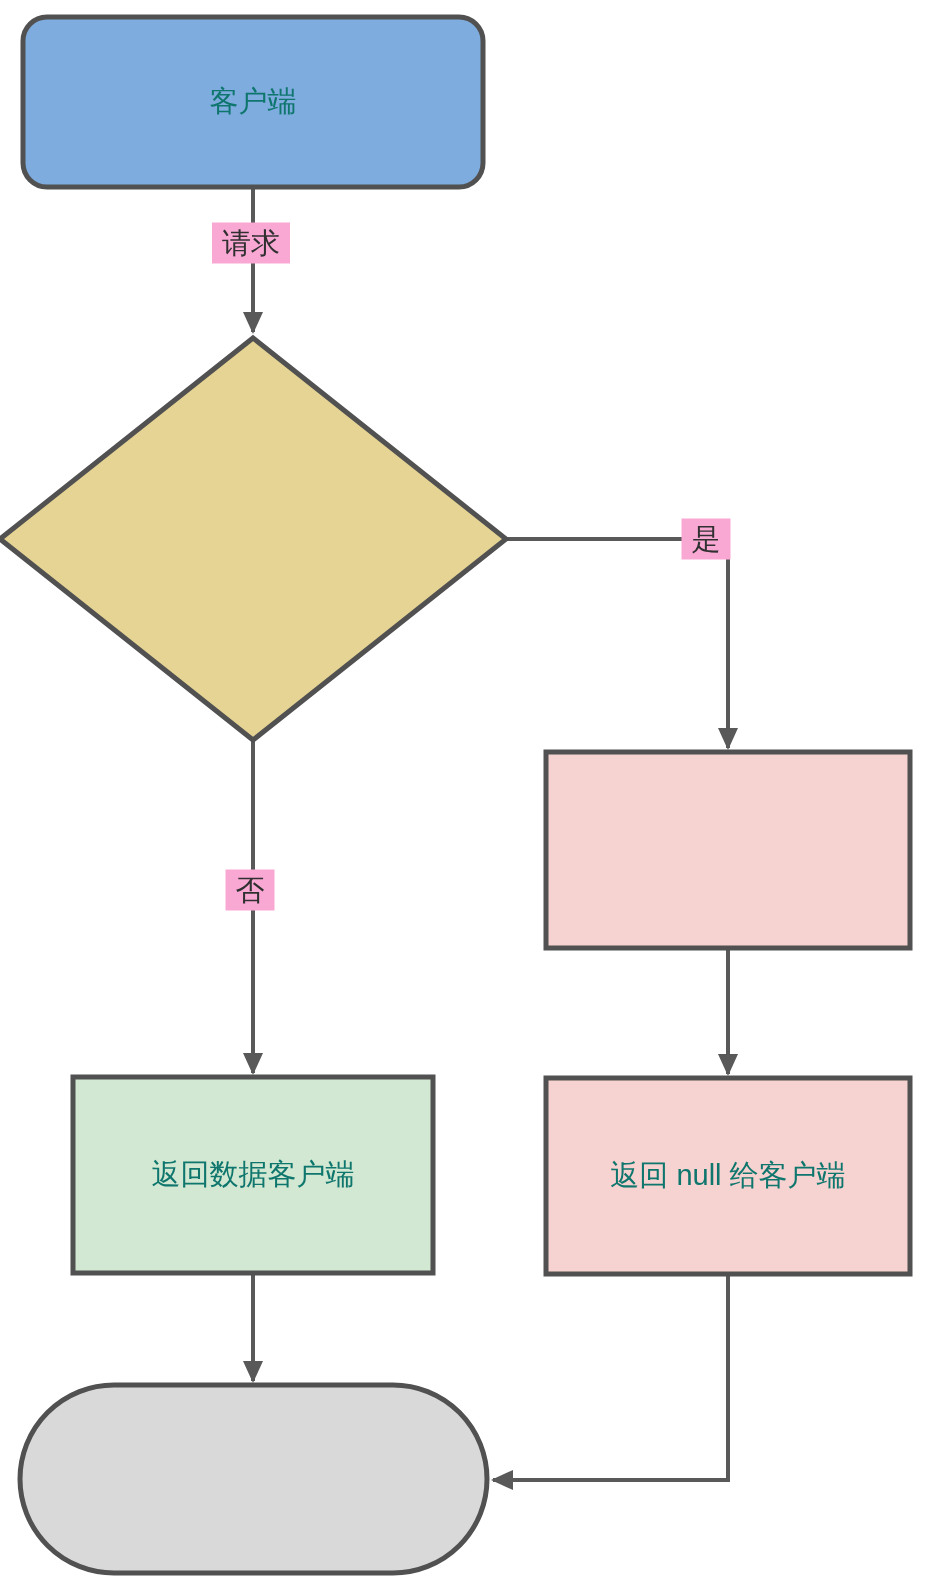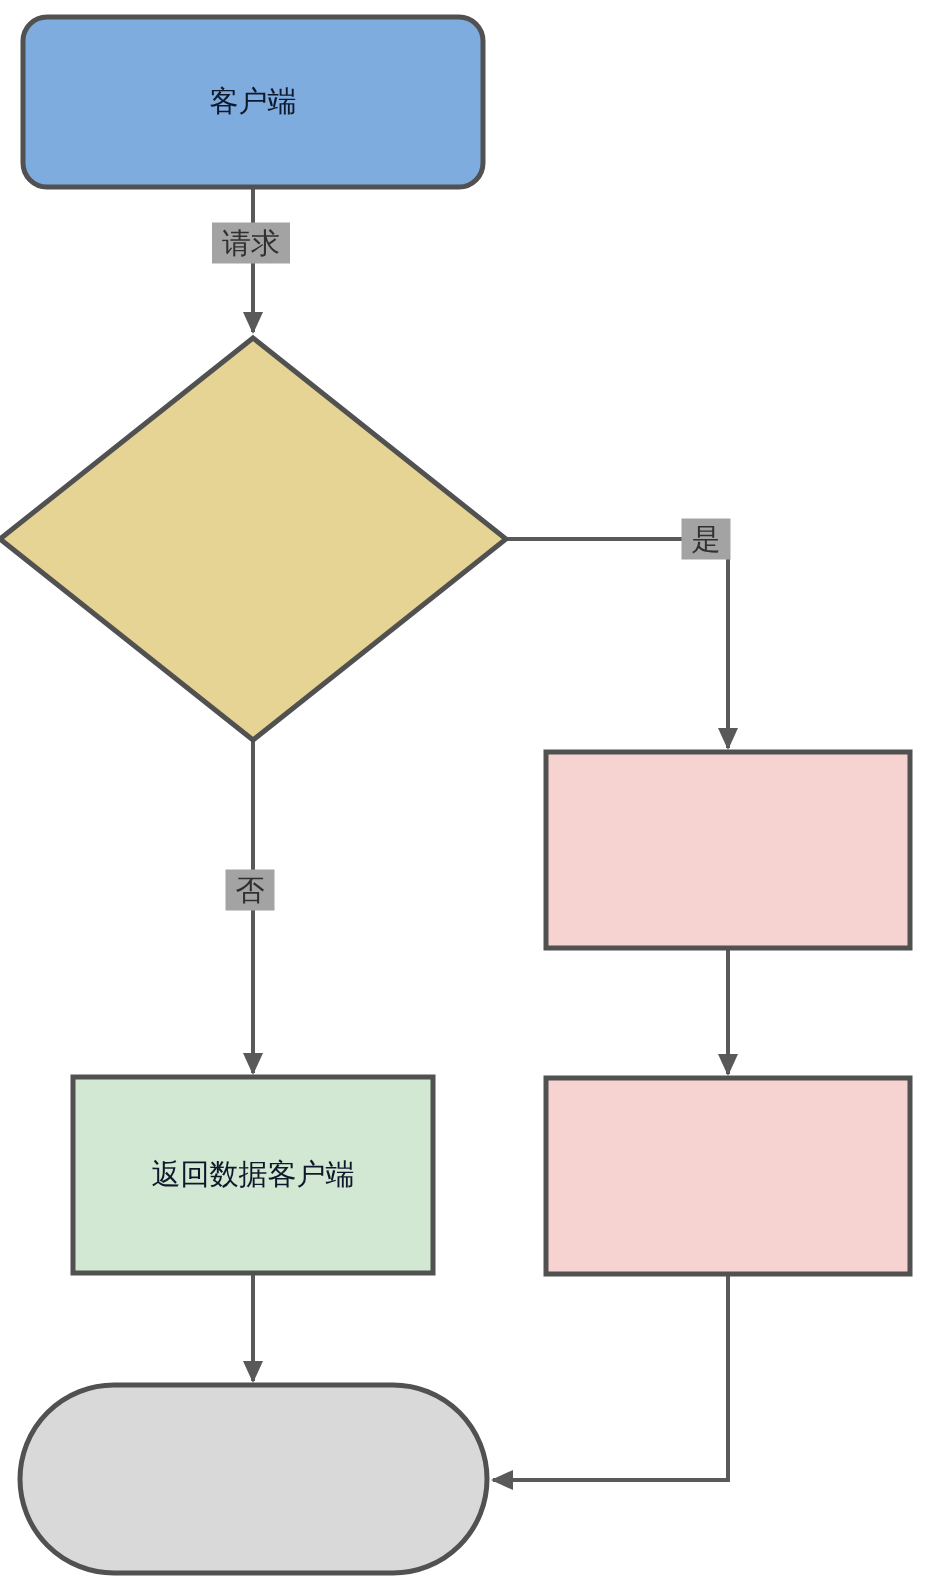--- a/index.html
+++ b/index.html
@@ -18,30 +18,30 @@
   .canvas svg {
     position: absolute;
     inset: 0;
   }
   .node-label {
     position: absolute;
     display: flex;
     align-items: center;
     justify-content: center;
     text-align: center;
-    color: #0f172a;
+    color: #0f766e;
     font-size: 29px;
     line-height: 1.3;
     pointer-events: none;
     white-space: nowrap;
   }
   .edge-label {
     position: absolute;
     transform: translate(-50%, -50%);
-    background: #a3a3a3;
+    background: #f9a8d4;
     color: #303030;
     font-size: 29px;
     line-height: 1;
     padding: 6px 10px;
     pointer-events: none;
     white-space: nowrap;
   }
   .edge-line {
     fill: none;
     stroke: #595959;
@@ -83,20 +83,21 @@
 
     <rect class="shape" x="20" y="1385" width="467" height="188" rx="94" ry="94" fill="#D9D9D9"></rect>
   </svg>
 
   <div class="node-label" style="left:23px; top:17px; width:460px; height:170px;">客户端</div>
 
 
 
   <div class="node-label" style="left:73px; top:1077px; width:360px; height:196px;">返回数据客户端</div>
 
+  <div class="node-label" style="left:546px; top:1078px; width:364px; height:196px;">返回 null 给客户端</div>
 
 
   <div class="edge-label" style="left:251px; top:243px;">请求</div>
 
   <div class="edge-label" style="left:706px; top:539px;">是</div>
 
   <div class="edge-label" style="left:250px; top:890px;">否</div>
 
 </div>
 

